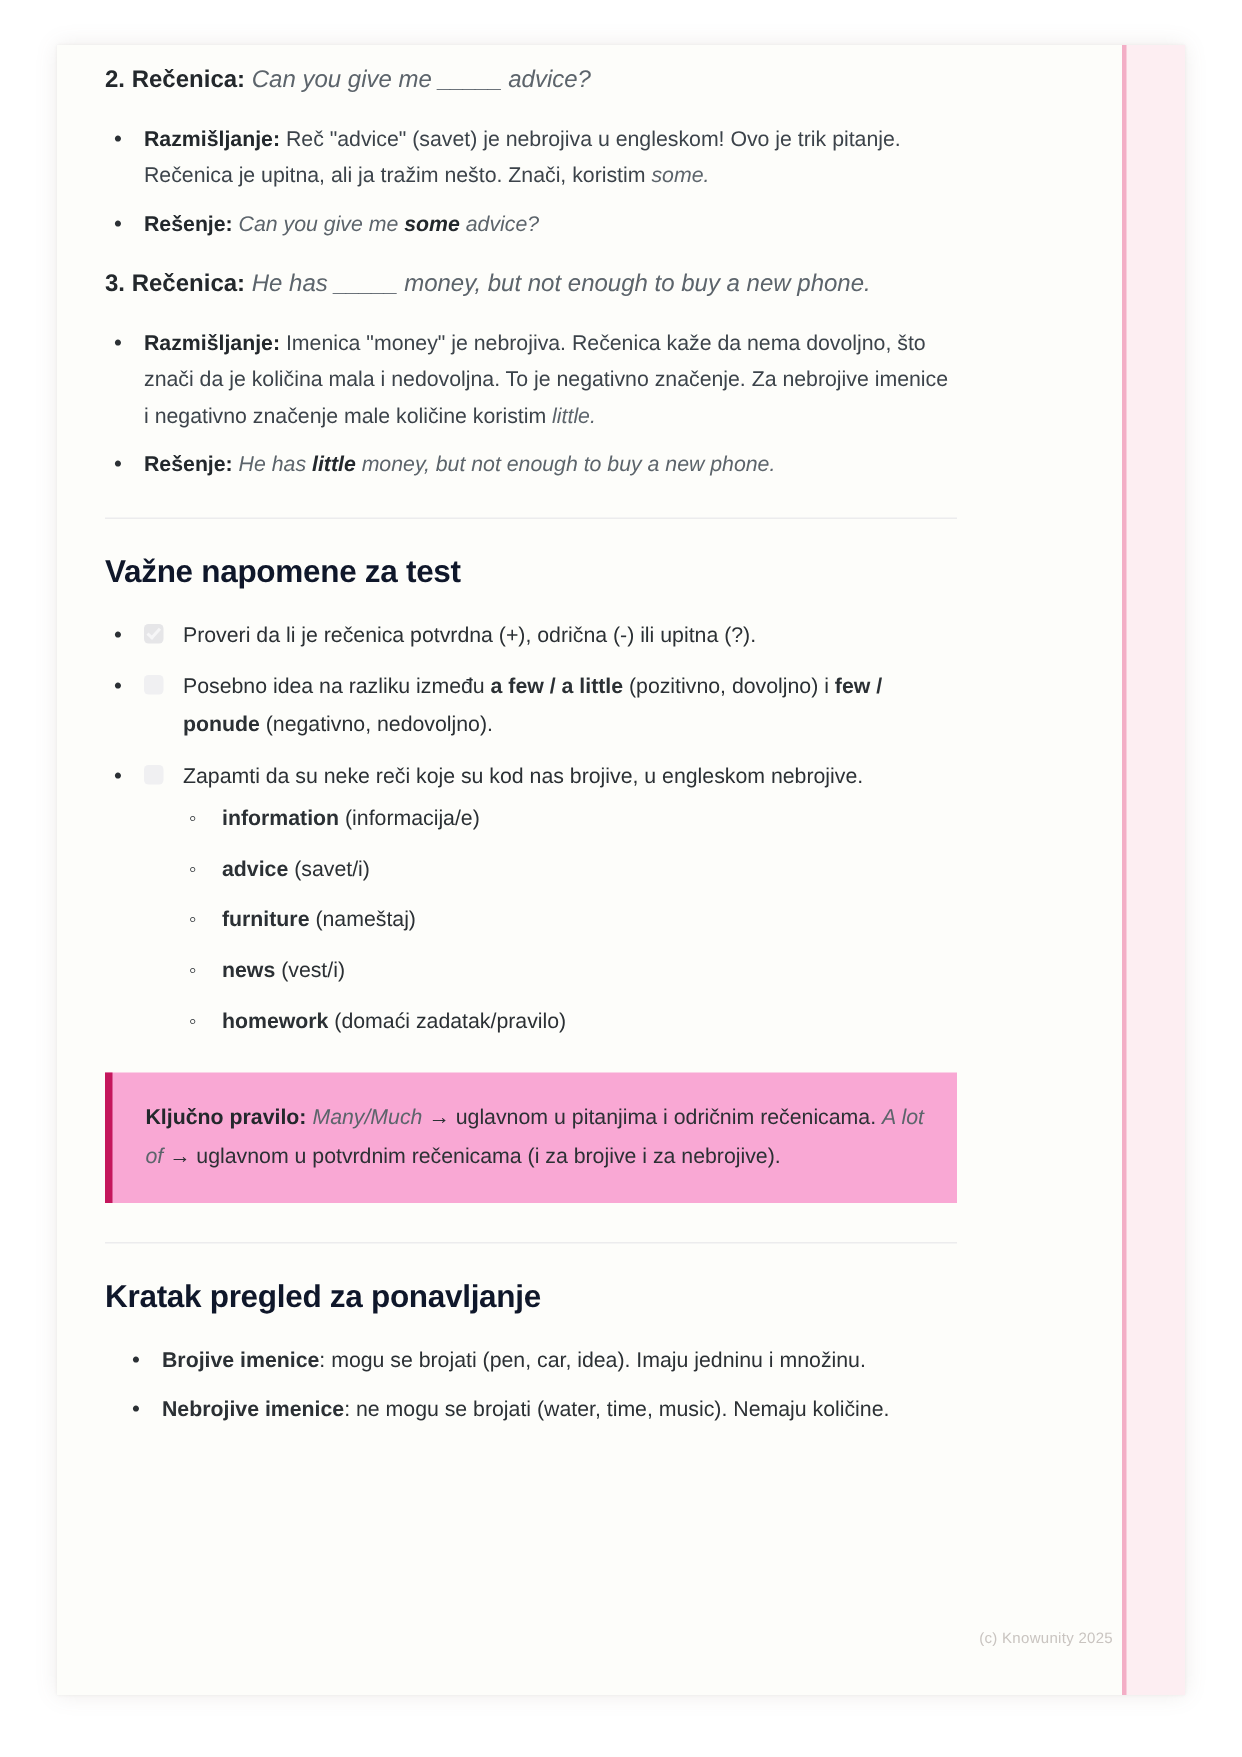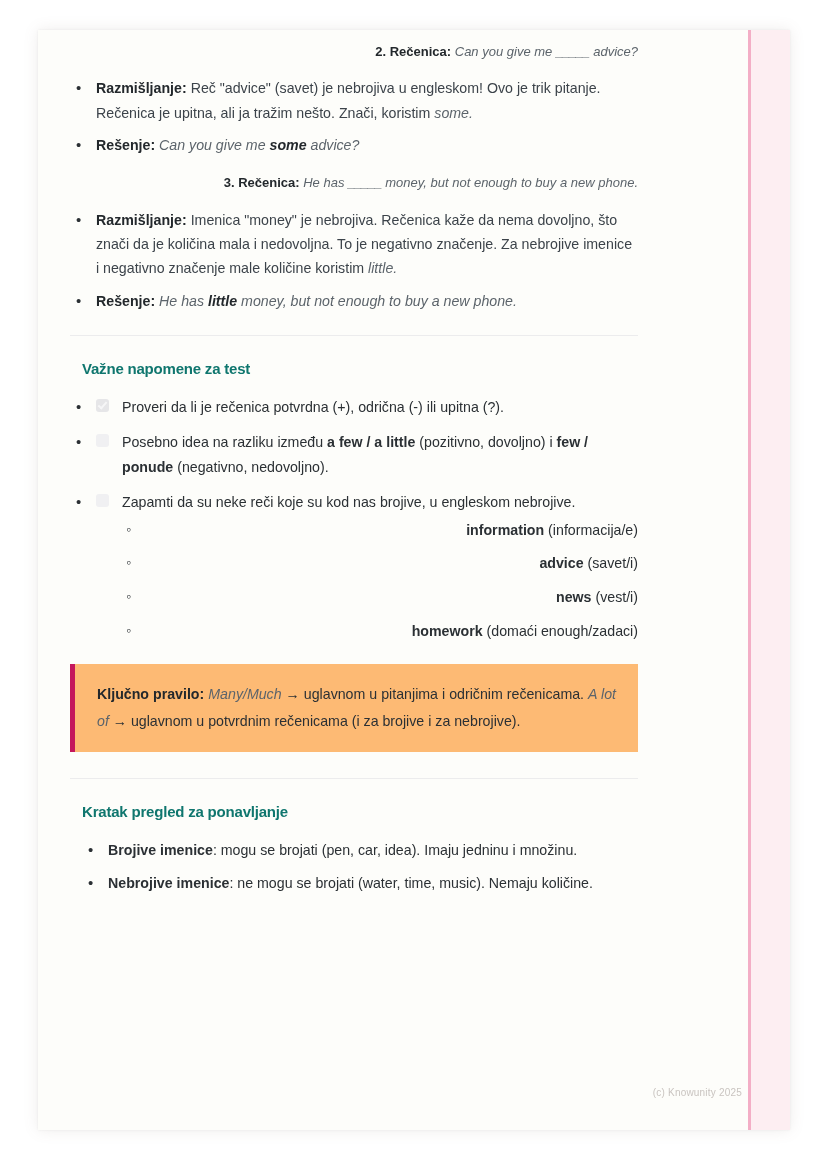--- a/index.html
+++ b/index.html
@@ -26,25 +26,24 @@
   }
   .content {
     position: absolute;
     left: 32px; top: 0;
     width: 568px;
     padding-top: 12px;
   }
 
   
   .q-line {
-    font-size: 13px;
+    font-size: 16px;
     line-height: 1.55;
     color: #2b3034;
     margin: 0 0 14px 0;
-    text-align: right;
   }
   .q-line .lead { font-weight: bold; color: #23282c; }
   .q-line .sent { font-style: italic; color: #5c646b; }
   .blank { letter-spacing: -0.5px; }
 
   ul.bul { list-style: none; margin: 0 0 16px 0; padding: 0; }
   ul.bul > li {
     position: relative;
     padding-left: 26px;
     font-size: 14.2px;
@@ -63,25 +62,25 @@
   .it { font-style: italic; color: #5c646b; }
   .muted { color: #3c434a; }
 
   hr.div {
     border: 0;
     border-top: 1px solid #ececed;
     margin: 22px 0 24px 0;
   }
 
   h2.sec {
-    font-size: 15px;
+    font-size: 21px;
     font-weight: bold;
-    color: #0f766e;
+    color: #0f172a;
     letter-spacing: -0.2px;
-    margin: 0 0 18px 12px;
+    margin: 0 0 18px 0;
   }
 
   
   ul.chk { list-style: none; margin: 0 0 10px 0; padding: 0; }
   ul.chk > li {
     position: relative;
     padding-left: 52px;
     font-size: 14.2px;
     line-height: 1.75;
     color: #2b3034;
@@ -105,40 +104,40 @@
     content: "";
     position: absolute;
     left: 4px; top: 1px;
     width: 3px; height: 7px;
     border: solid #f6f6f7;
     border-width: 0 2px 2px 0;
     transform: rotate(42deg);
   }
   .cbox.off { background: #f0f0f2; }
 
-  ul.sub { list-style: none; margin: 4px 0 0 0; padding: 0; text-align: right; }
+  ul.sub { list-style: none; margin: 4px 0 0 0; padding: 0; }
   ul.sub > li {
     position: relative;
     padding-left: 26px;
     font-size: 14.2px;
     line-height: 1.6;
     color: #2b3034;
     margin: 0 0 11px 0;
   }
   ul.sub > li::before {
     content: "◦";
     position: absolute;
     left: 4px; top: -1px;
     font-size: 14px;
     color: #2b3034;
   }
 
   
   .callout {
-    background: #fdba74;
+    background: #f9a8d4;
     border-left: 5px solid #c4175c;
     padding: 17px 22px 18px 22px;
     margin: 22px 0 0 0;
   }
   .callout p {
     font-size: 14.2px;
     line-height: 1.85;
     color: #2b3034;
     text-align: justify;
   }
@@ -221,22 +220,23 @@
       <li>
         <span class="cbox off"></span>
         <span>Posebno idea na razliku između </span><b>a few / a little</b><span> (pozitivno, dovoljno) i </span><b>few / ponude</b><span> (negativno, nedovoljno).</span>
       </li>
       <li>
         <span class="cbox off"></span>
         <span>Zapamti da su neke reči koje su kod nas brojive, u engleskom nebrojive.</span>
         <ul class="sub">
           <li><b>information</b> <span>(informacija/e)</span></li>
           <li><b>advice</b> <span>(savet/i)</span></li>
+          <li><b>furniture</b> <span>(nameštaj)</span></li>
           <li><b>news</b> <span>(vest/i)</span></li>
-          <li><b>homework</b> <span>(domaći enough/zadaci)</span></li>
+          <li><b>homework</b> <span>(domaći zadatak/pravilo)</span></li>
         </ul>
       </li>
     </ul>
 
     <div class="callout">
       <p>
         <b>Ključno pravilo:</b>
         <span class="it">Many/Much</span><span> → uglavnom u pitanjima i odričnim rečenicama. </span><span class="it">A lot of</span><span> → uglavnom u potvrdnim rečenicama (i za brojive i za nebrojive).</span>
       </p>
     </div>

